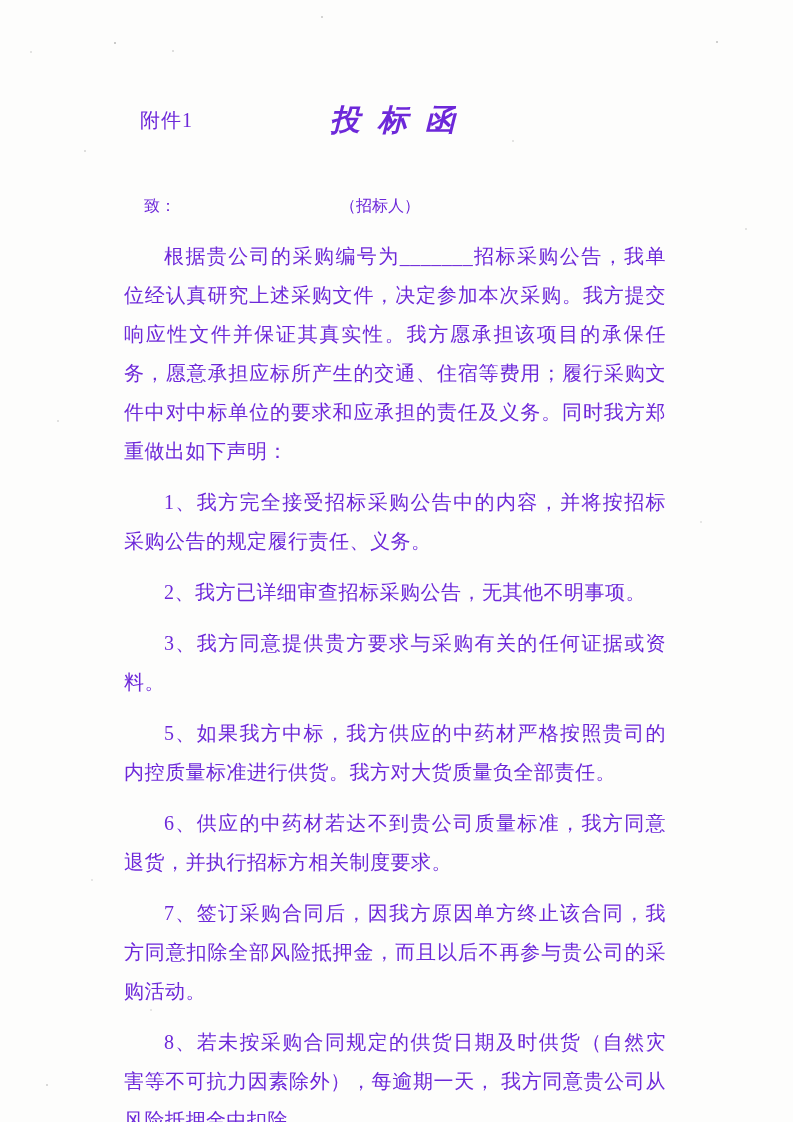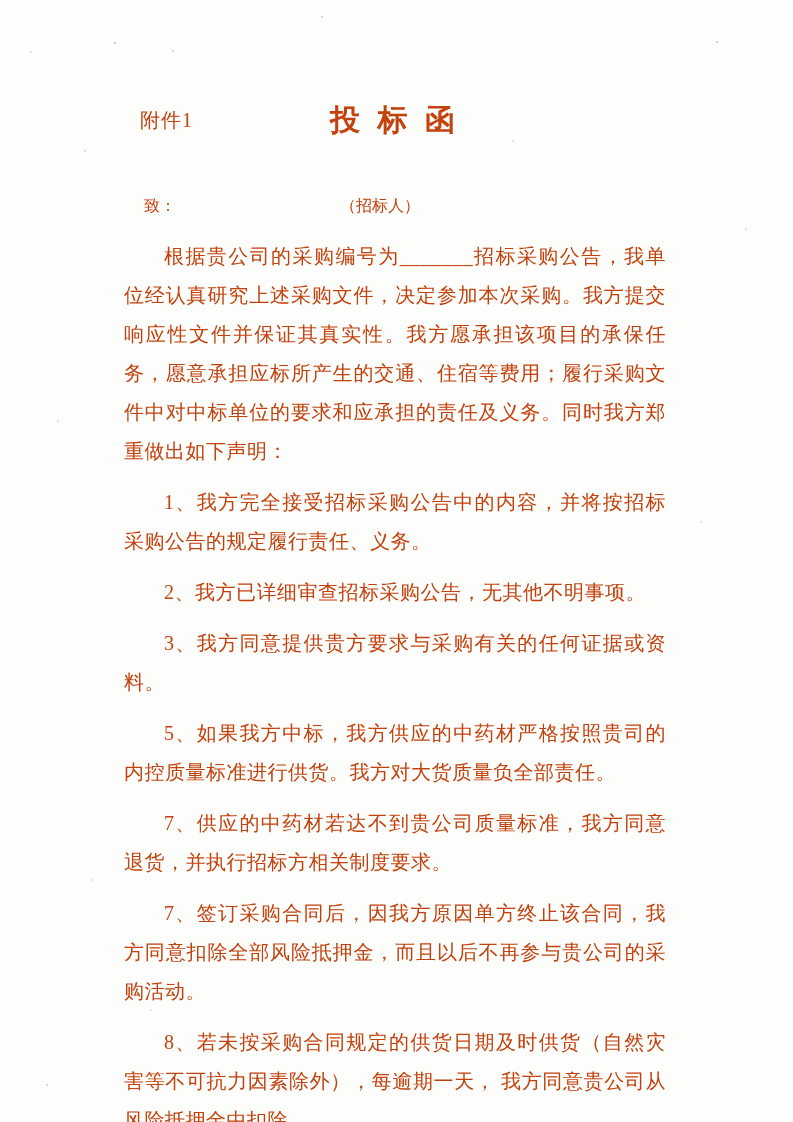--- a/index.html
+++ b/index.html
@@ -8,21 +8,21 @@
     background: #ffffff;
   }
   .page {
     position: relative;
     width: 793px;
     height: 1122px;
     margin: 0 auto;
     background: #fdfdfc;
     overflow: hidden;
     font-family: "Liberation Serif", "DejaVu Serif", serif;
-    color: #c2410c;
+    color: #6d28d9;
     box-sizing: border-box;
     padding: 0 115px 0 112px;
   }
   
   .specks {
     position: absolute;
     left: 0; top: 0;
     width: 2px; height: 2px;
     background: transparent;
     pointer-events: none;
@@ -62,20 +62,21 @@
     white-space: nowrap;
   }
   .title {
     margin: 0;
     display: inline-block;
     font-size: 30px;
     font-weight: 700;
     line-height: 44px;
     letter-spacing: 5px;
     white-space: nowrap;
+    font-style: italic;
   }
   .salutation {
     margin: 44px 0 0 0;
     font-size: 16px;
     line-height: 39px;
     text-indent: 2em;
     white-space: nowrap;
   }
   .salutation .addressee {
     margin-left: 160px;
@@ -107,17 +108,17 @@
     <span>致：</span>
     <span class="addressee">（招标人）</span>
   </p>
 
   <main class="doc-body">
     <p class="para">根据贵公司的采购编号为_______招标采购公告，我单位经认真研究上述采购文件，决定参加本次采购。我方提交响应性文件并保证其真实性。我方愿承担该项目的承保任务，愿意承担应标所产生的交通、住宿等费用；履行采购文件中对中标单位的要求和应承担的责任及义务。同时我方郑重做出如下声明：</p>
     <p class="para">1、我方完全接受招标采购公告中的内容，并将按招标采购公告的规定履行责任、义务。</p>
     <p class="para">2、我方已详细审查招标采购公告，无其他不明事项。</p>
     <p class="para">3、我方同意提供贵方要求与采购有关的任何证据或资料。</p>
     <p class="para">5、如果我方中标，我方供应的中药材严格按照贵司的内控质量标准进行供货。我方对大货质量负全部责任。</p>
-    <p class="para">7、供应的中药材若达不到贵公司质量标准，我方同意退货，并执行招标方相关制度要求。</p>
+    <p class="para">6、供应的中药材若达不到贵公司质量标准，我方同意退货，并执行招标方相关制度要求。</p>
     <p class="para">7、签订采购合同后，因我方原因单方终止该合同，我方同意扣除全部风险抵押金，而且以后不再参与贵公司的采购活动。</p>
     <p class="para">8、若未按采购合同规定的供货日期及时供货（自然灾害等不可抗力因素除外），每逾期一天， 我方同意贵公司从风险抵押金中扣除</p>
   </main>
 </div>
 
 </body></html>

